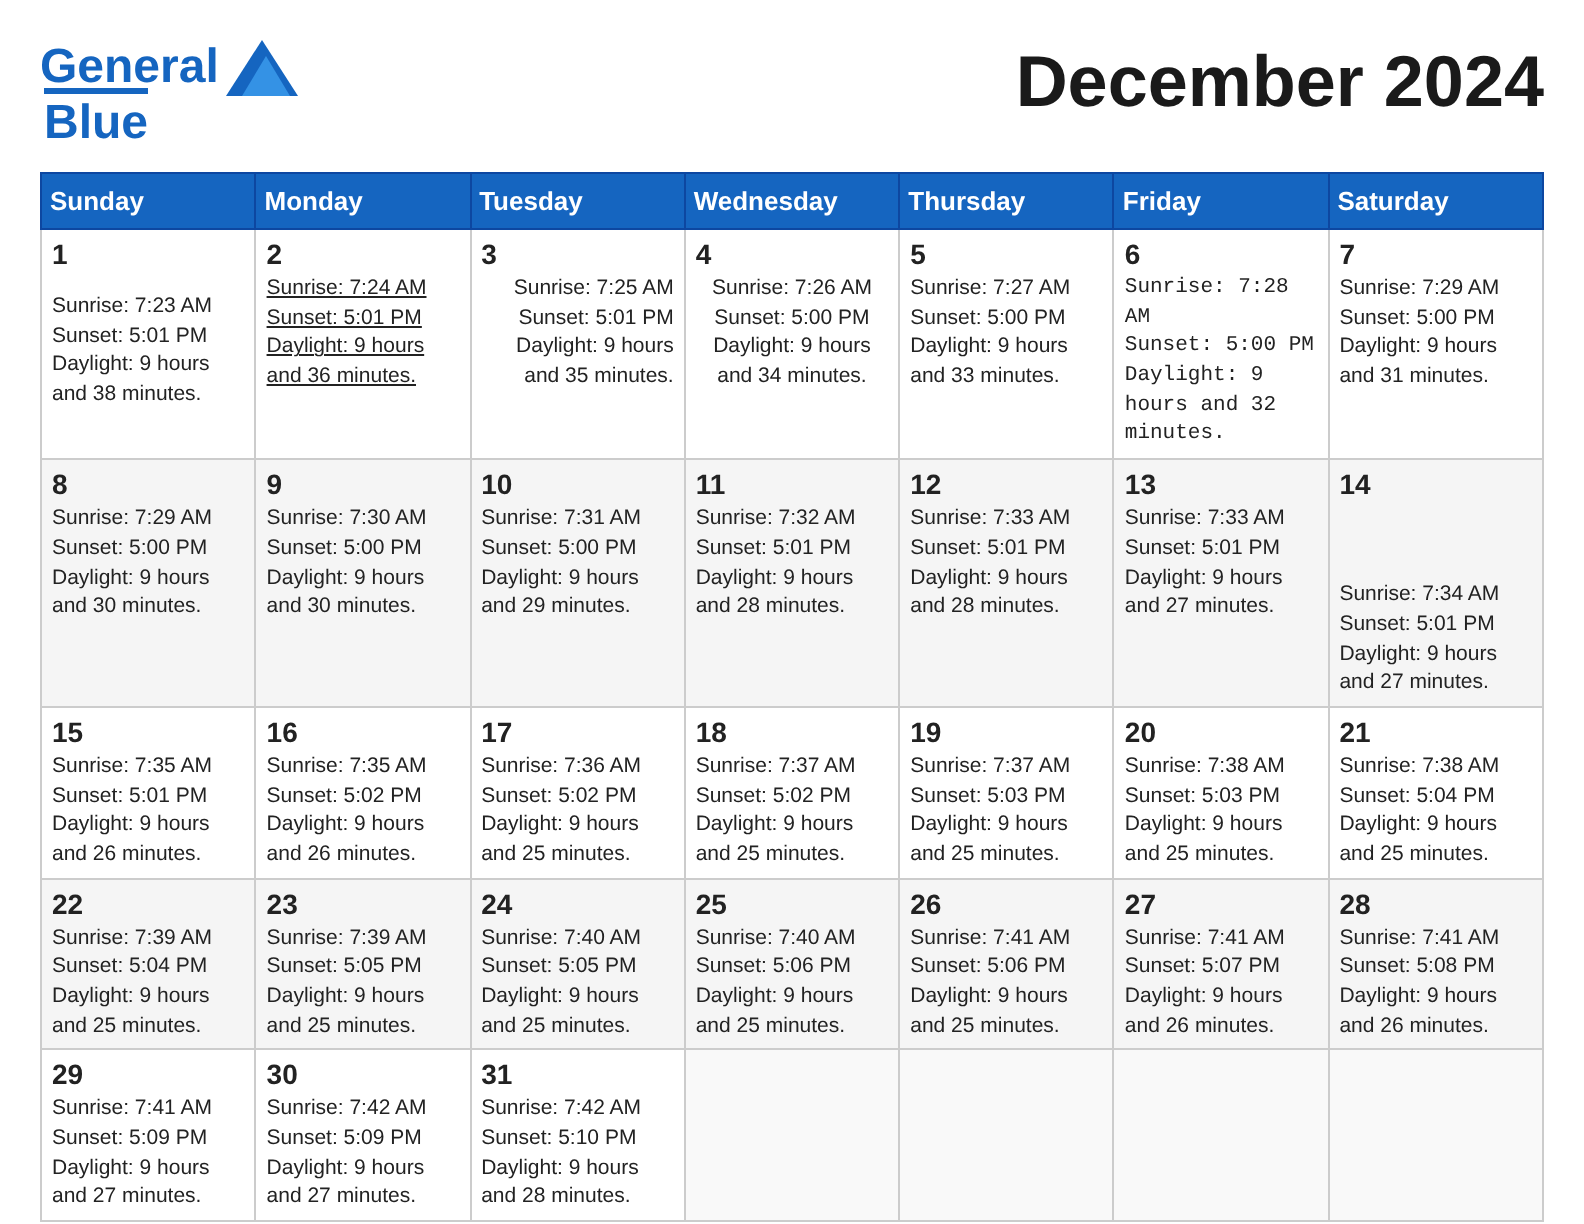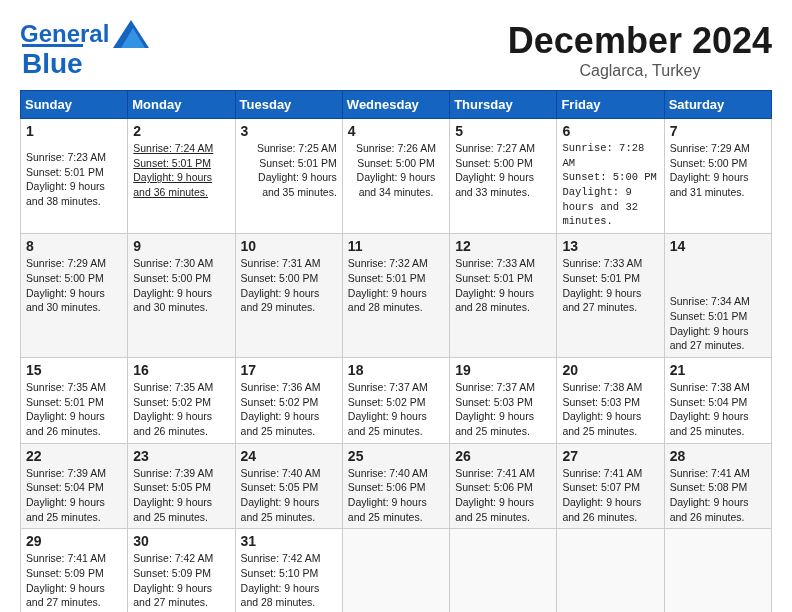--- a/index.html
+++ b/index.html
@@ -80,26 +80,25 @@
     <div style="display:flex;align-items:center;gap:4px;">
       <div style="position:relative;display:inline-block;">
         <span style="font-size:24px;font-weight:bold;color:#1565c0;">General</span>
       </div>
       <svg width="36" height="28" viewBox="0 0 36 28">
         <polygon points="0,28 18,0 36,28" fill="#1565c0"></polygon>
         <polygon points="8,28 20,8 32,28" fill="#42a5f5" opacity="0.7"></polygon>
       </svg>
     </div>
     <div style="margin-top:-4px;margin-left:2px;">
-      <span style="font-size:28px;font-weight:bold;color:#1565c0;border-top:3px solid #1565c0;display:inline-block;padding-top:1px;">Blue</span>
+      <span style="font-size:24px;font-weight:bold;color:#1565c0;border-top:3px solid #1565c0;display:inline-block;padding-top:1px;">Blue</span>
     </div>
   </div>
   <div class="title-area">
     <div class="month-title">December 2024</div>
-    <div class="location">Caglarca, Turkey</div>
   </div>
 </div>
 
 <table class="calendar-table">
   <thead>
     <tr>
     <th>Sunday</th>
         <th>Monday</th>
         <th>Tuesday</th>
         <th>Wednesday</th>

